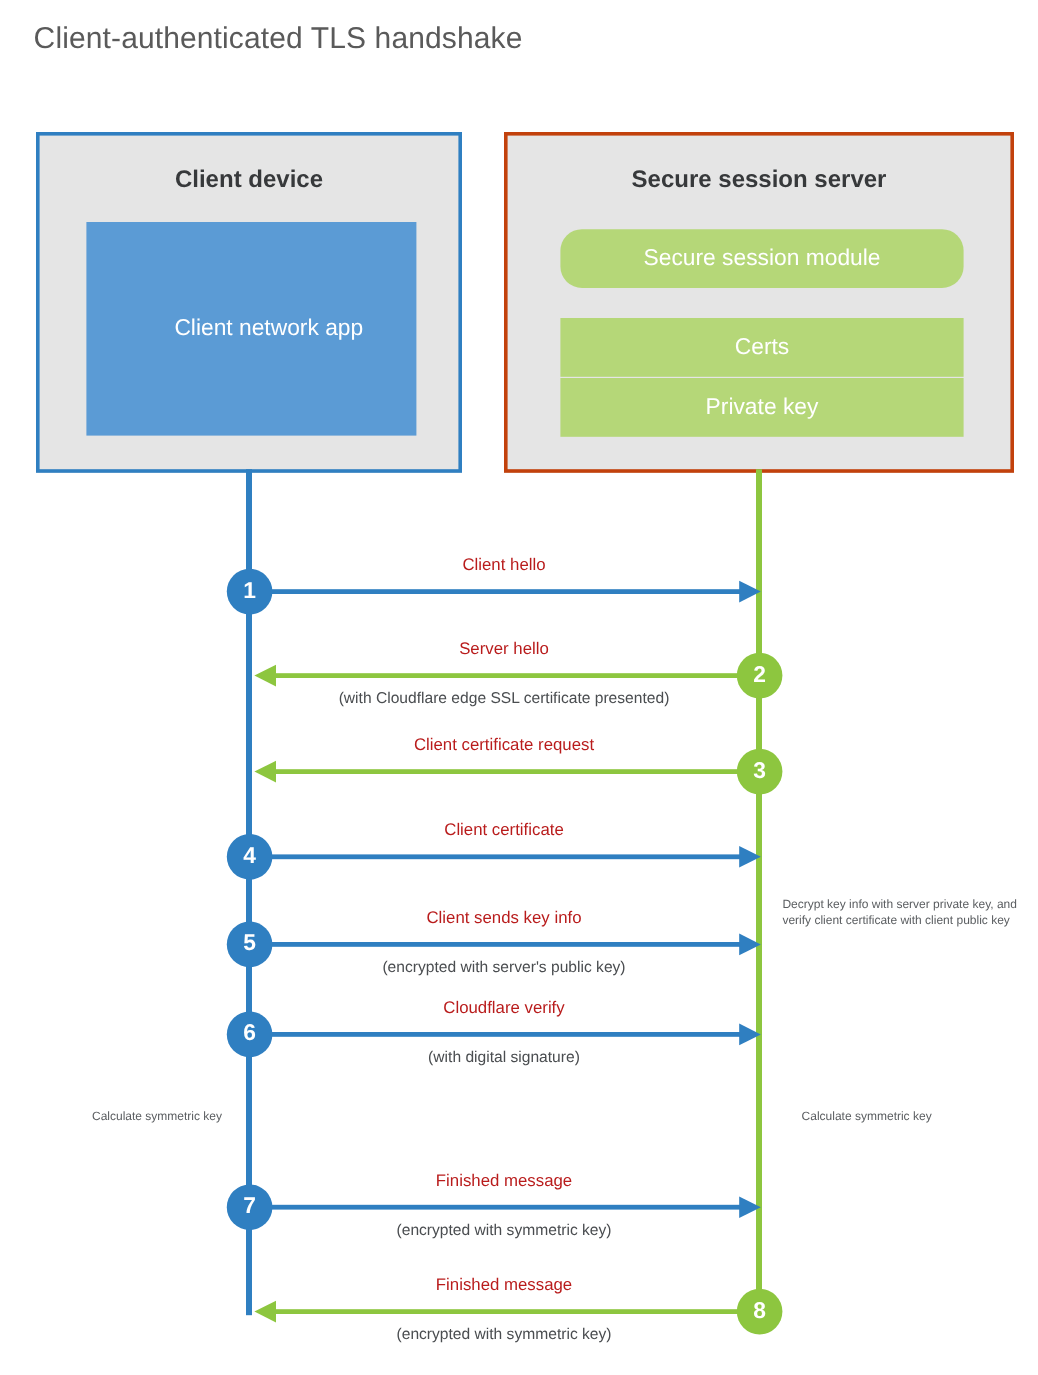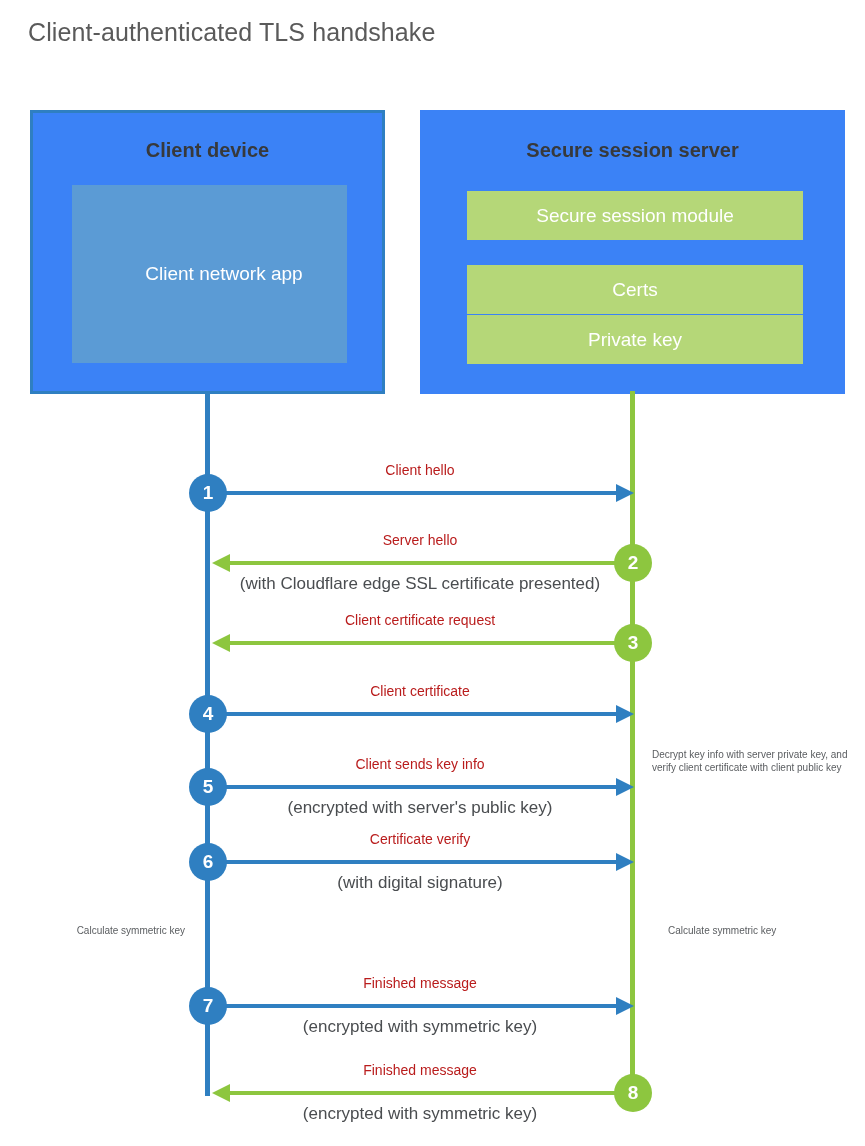--- a/index.html
+++ b/index.html
@@ -25,35 +25,35 @@
     font-size: 25px;
     font-weight: 400;
     color: #5a5a5a;
     letter-spacing: 0.1px;
     white-space: nowrap;
   }
 
   
   .entity-box {
     position: absolute;
-    background: #3b82f6;
+    background: #e5e5e5;
   }
   #client-box {
     left: 30px;
     top: 110px;
     width: 355px;
     height: 284px;
     border: 3px solid #2f7fc1;
   }
   #server-box {
     left: 420px;
     top: 110px;
     width: 425px;
     height: 284px;
-    border: 3px solid #3b82f6;
+    border: 3px solid #c2410c;
   }
   .entity-title {
     position: absolute;
     left: 0;
     right: 0;
     top: 26px;
     text-align: center;
     font-size: 20px;
     font-weight: bold;
     color: #37393b;
@@ -83,21 +83,21 @@
     width: 336px;
     height: 49px;
     background: #b5d778;
     display: flex;
     align-items: center;
     justify-content: center;
     color: #ffffff;
     font-size: 19px;
     font-weight: 400;
   }
-  #server-bar-0 { top: 78px; }
+  #server-bar-0 { top: 78px; border-radius: 18px; }
   #server-bar-1 { top: 152px; }
   #server-bar-2 { top: 202px; }
 
   
   .lifeline {
     position: absolute;
     width: 5px;
   }
   #client-lifeline {
     left: 205px;
@@ -151,21 +151,21 @@
     font-size: 14px;
     color: #b91c1c;
     top: -31px;
     white-space: nowrap;
   }
   .msg-sub {
     position: absolute;
     left: 200px;
     width: 440px;
     text-align: center;
-    font-size: 17px;
+    font-size: 13px;
     color: #4a4d50;
     top: 11px;
     white-space: nowrap;
   }
 
   
   .step-circle {
     position: absolute;
     width: 38px;
     height: 38px;
@@ -260,21 +260,21 @@
       <div class="msg to-server" style="top: 787px;">
         <div class="arrow-line"></div>
         <div class="arrow-head"></div>
         <div class="msg-label">Client sends key info</div>
         <div class="msg-sub">(encrypted with server's public key)</div>
         <div class="step-circle client-side">5</div>
       </div>
       <div class="msg to-server" style="top: 862px;">
         <div class="arrow-line"></div>
         <div class="arrow-head"></div>
-        <div class="msg-label">Certificate verify</div>
+        <div class="msg-label">Cloudflare verify</div>
         <div class="msg-sub">(with digital signature)</div>
         <div class="step-circle client-side">6</div>
       </div>
       <div class="msg to-server" style="top: 1006px;">
         <div class="arrow-line"></div>
         <div class="arrow-head"></div>
         <div class="msg-label">Finished message</div>
         <div class="msg-sub">(encrypted with symmetric key)</div>
         <div class="step-circle client-side">7</div>
       </div>

